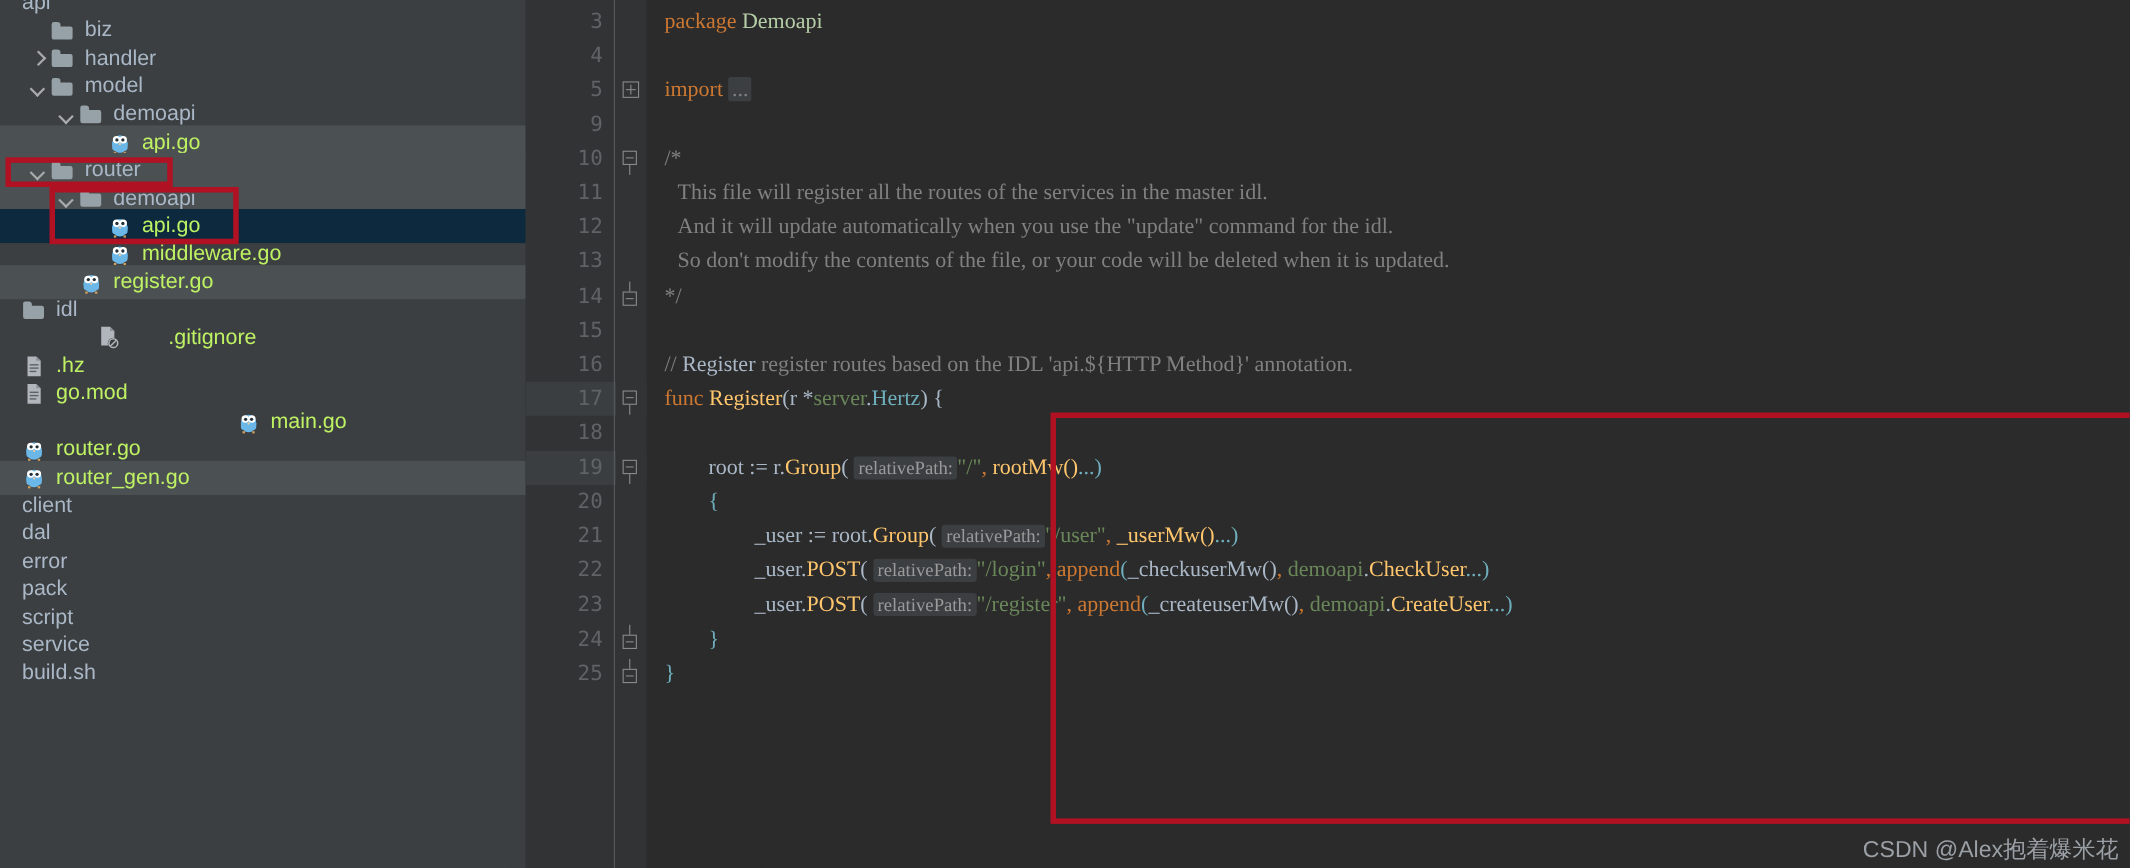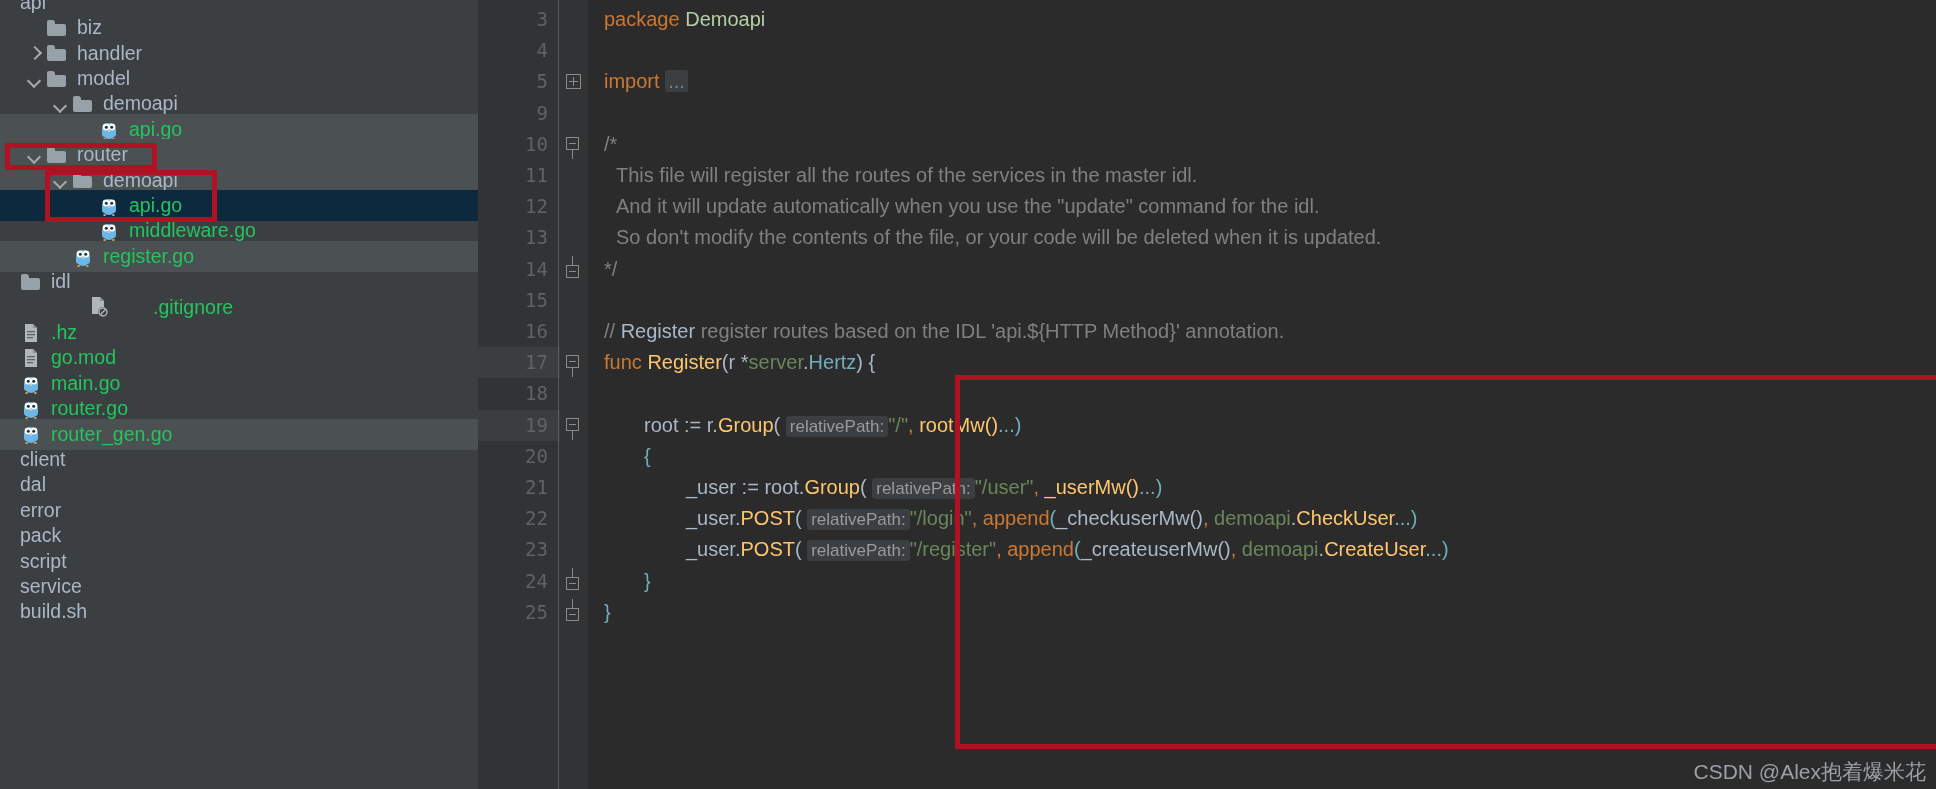--- a/index.html
+++ b/index.html
@@ -93,21 +93,21 @@
     width: 8px; height: 5px;
     background: #96a1a8;
     border-radius: 2px 3px 0 0;
   }
   
   .ico.go svg { display: block; }
   
   .ico.file svg { display: block; }
 
   .tree-label { line-height: 1; }
-  .tree-label.go { color: #22c55e; }
+  .tree-label.go { color: #bef264; }
   .tree-label.plain { color: #a9b7c6; }
   .tree-label.folder { color: #a9b7c6; }
 
   
   .sb-box {
     position: absolute;
     border: 5px solid #b01123;
     box-sizing: border-box;
     pointer-events: none;
   }
@@ -159,21 +159,21 @@
     color: #606366;
     line-height: 31px;
     height: 31px;
   }
   .code-line {
     position: absolute;
     left: 0;
     height: 31px;
     line-height: 31px;
     white-space: pre;
-    font-family: Liberation Sans, sans-serif;
+    font-family: Liberation Serif, serif;
     font-size: 20px;
     letter-spacing: 0px;
     color: #a9b7c6;
   }
   .fold {
     position: absolute;
     width: 15px; height: 15px;
     border: 1px solid #8a8a8a;
     box-sizing: border-box;
   }
@@ -451,21 +451,21 @@
             <svg width="22" height="22" viewBox="0 0 22 22">
               <path d="M5 2 h8 l4 4 v14 h-12 z" fill="#b0b6bb"></path>
               <path d="M13 2 l4 4 h-4 z" fill="#8a9096"></path>
               <rect x="7" y="9" width="8" height="1.3" fill="#5c6366"></rect>
               <rect x="7" y="12" width="8" height="1.3" fill="#5c6366"></rect>
               <rect x="7" y="15" width="6" height="1.3" fill="#5c6366"></rect>
             </svg>
           </span>
           <span class="tree-label go">go.mod</span>
         </div>
-        <div class="tree-row" style="position: absolute; left: 0px; right: 0px; width: 478px; top: 368px;">
+        <div class="tree-row" style="position: absolute; left: 16px; right: 0px; width: 478px; top: 368px; justify-content: center;">
           <span class="indent" style="width: 0px;"></span>
           <span class="arrow none"></span>
           <span class="ico go">
             <svg width="22" height="22" viewBox="0 0 22 22">
               <ellipse cx="11" cy="12" rx="7" ry="8" fill="#6ab7e8"></ellipse>
               <rect x="4" y="9" width="14" height="9" rx="3" fill="#6ab7e8"></rect>
               <circle cx="8" cy="8" r="3.4" fill="#ffffff"></circle>
               <circle cx="14" cy="8" r="3.4" fill="#ffffff"></circle>
               <circle cx="8.3" cy="8.2" r="1.5" fill="#23313a"></circle>
               <circle cx="13.7" cy="8.2" r="1.5" fill="#23313a"></circle>

